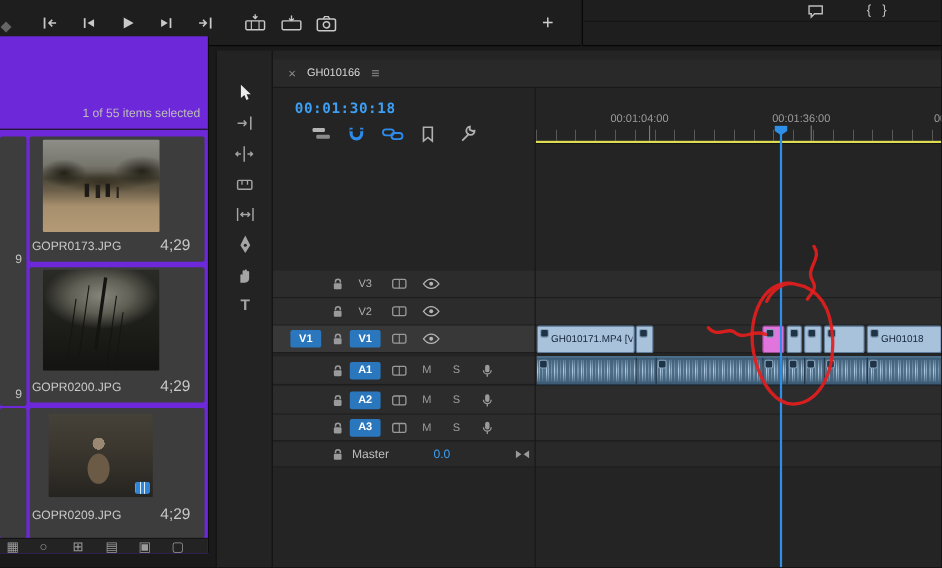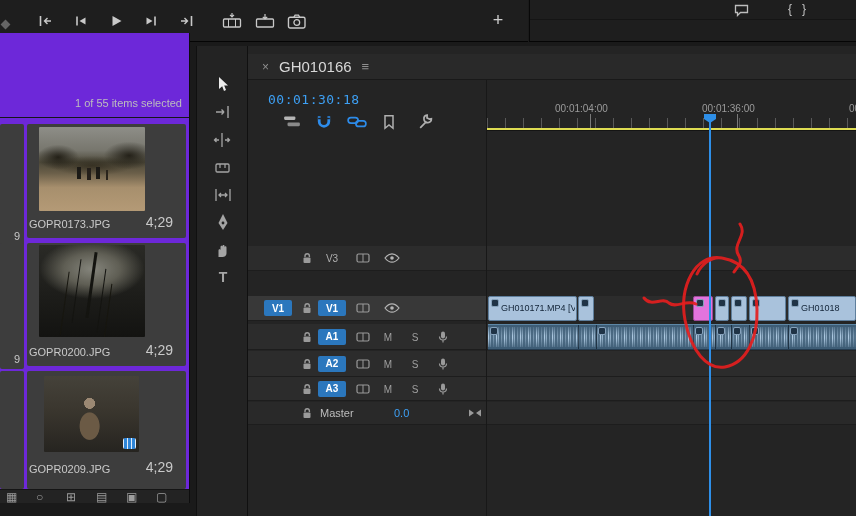--- a/index.html
+++ b/index.html
@@ -51,23 +51,23 @@
   
   .tools{position:absolute;left:196px;top:46px;width:52px;height:470px;background:#232323;border-left:1px solid #101010;border-right:1px solid #101010}
   .tool{position:absolute;left:16px;width:20px;height:20px}
   .tool-t{font-size:14px;font-weight:bold;color:#a5a5a5;text-align:center;line-height:20px}
 
   
   .timeline{position:absolute;left:248px;top:46px;width:608px;height:470px;background:#242424;overflow:hidden}
   .tabbar{position:absolute;left:0;right:0;top:8px;height:26px;background:#292929;border-bottom:1px solid #191919;
           display:flex;align-items:center;gap:10px;padding-left:14px}
   .tclose{color:#8f8f8f;font-size:12px}
-  .ttitle{color:#d8d8d8;font-size:15px}
+  .ttitle{color:#d8d8d8;font-size:10px}
   .tmenu{color:#8f8f8f;font-size:13px}
-  .timecode{position:absolute;left:20px;top:46px;font-family:"DejaVu Sans Mono",monospace;font-size:13px;font-weight:normal;color:#3da0f5;letter-spacing:.5px}
+  .timecode{position:absolute;left:20px;top:46px;font-family:"DejaVu Sans Mono",monospace;font-size:13px;font-weight:bold;color:#3da0f5;letter-spacing:.5px}
   .ttool{position:absolute;top:68px;width:18px;height:16px}
   .rlabel{position:absolute;top:57px;width:70px;text-align:left;font-size:10px;color:#9b9b9b;white-space:nowrap}
   .ticks{position:absolute;left:239px;right:0;top:72px;height:10px;
          background:repeating-linear-gradient(90deg,#585858 0 1px,rgba(0,0,0,0) 1px 18px)}
   .longtick{position:absolute;top:68px;width:1px;height:14px;background:#7a7a7a}
   .workbar{position:absolute;left:239px;right:0;top:82px;height:2px;background:#dedc52}
   .rbase{position:absolute;left:239px;right:0;top:84px;height:1px;background:#141414}
   .cdiv{position:absolute;left:238px;top:34px;bottom:0;width:1px;background:#181818;z-index:4}
 
   .trow{position:absolute;left:0;right:0;background:#2c2c2c;border-bottom:1px solid #1d1d1d}
@@ -277,20 +277,35 @@
       <svg class="sync" width="14" height="12" viewBox="0 0 14 12">
           <rect x="1" y="2" width="12" height="8" rx="1.5" fill="none" stroke="#9a9a9a" stroke-width="1.2"></rect>
           <path d="M7 2v8" stroke="#9a9a9a" stroke-width="1"></path>
         </svg>
       <svg class="eye" width="16" height="10" viewBox="0 0 16 10">
           <path d="M1 5C3.5 1.8 6 .8 8 .8S12.5 1.8 15 5c-2.5 3.2-5 4.2-7 4.2S3.5 8.2 1 5z" fill="none" stroke="#b5b5b5" stroke-width="1.2"></path>
           <circle cx="8" cy="5" r="1.8" fill="#b5b5b5"></circle>
         </svg>
     </div>
 
+    <div class="trow" style="top:225px;height:25px">
+      <svg class="lock" width="10" height="12" viewBox="0 0 10 12">
+          <rect x="1.5" y="5.5" width="7" height="5.5" rx="1" fill="#9a9a9a"></rect>
+          <path d="M3 5V4a2.2 2.2 0 0 1 4.4 0v1" stroke="#9a9a9a" stroke-width="1.4" fill="none"></path>
+        </svg>
+      <div class="tbadge plain">V2</div>
+      <svg class="sync" width="14" height="12" viewBox="0 0 14 12">
+          <rect x="1" y="2" width="12" height="8" rx="1.5" fill="none" stroke="#9a9a9a" stroke-width="1.2"></rect>
+          <path d="M7 2v8" stroke="#9a9a9a" stroke-width="1"></path>
+        </svg>
+      <svg class="eye" width="16" height="10" viewBox="0 0 16 10">
+          <path d="M1 5C3.5 1.8 6 .8 8 .8S12.5 1.8 15 5c-2.5 3.2-5 4.2-7 4.2S3.5 8.2 1 5z" fill="none" stroke="#b5b5b5" stroke-width="1.2"></path>
+          <circle cx="8" cy="5" r="1.8" fill="#b5b5b5"></circle>
+        </svg>
+    </div>
 
     <div class="trow" style="top:250px;height:25px">
       <div class="hhl"></div>
       <div class="srcb">V1</div>
       <svg class="lock" width="10" height="12" viewBox="0 0 10 12">
           <rect x="1.5" y="5.5" width="7" height="5.5" rx="1" fill="#9a9a9a"></rect>
           <path d="M3 5V4a2.2 2.2 0 0 1 4.4 0v1" stroke="#9a9a9a" stroke-width="1.4" fill="none"></path>
         </svg>
       <div class="tbadge blue">V1</div>
       <svg class="sync" width="14" height="12" viewBox="0 0 14 12">

